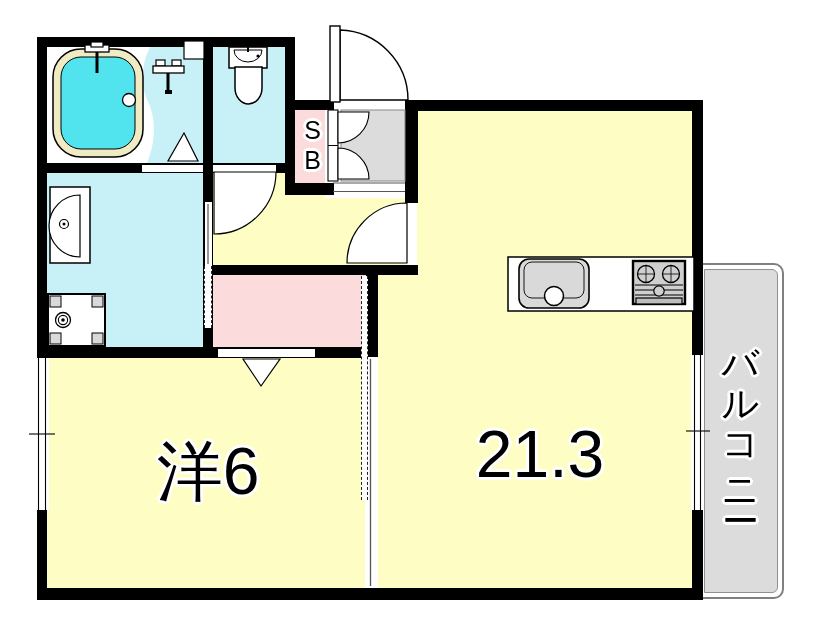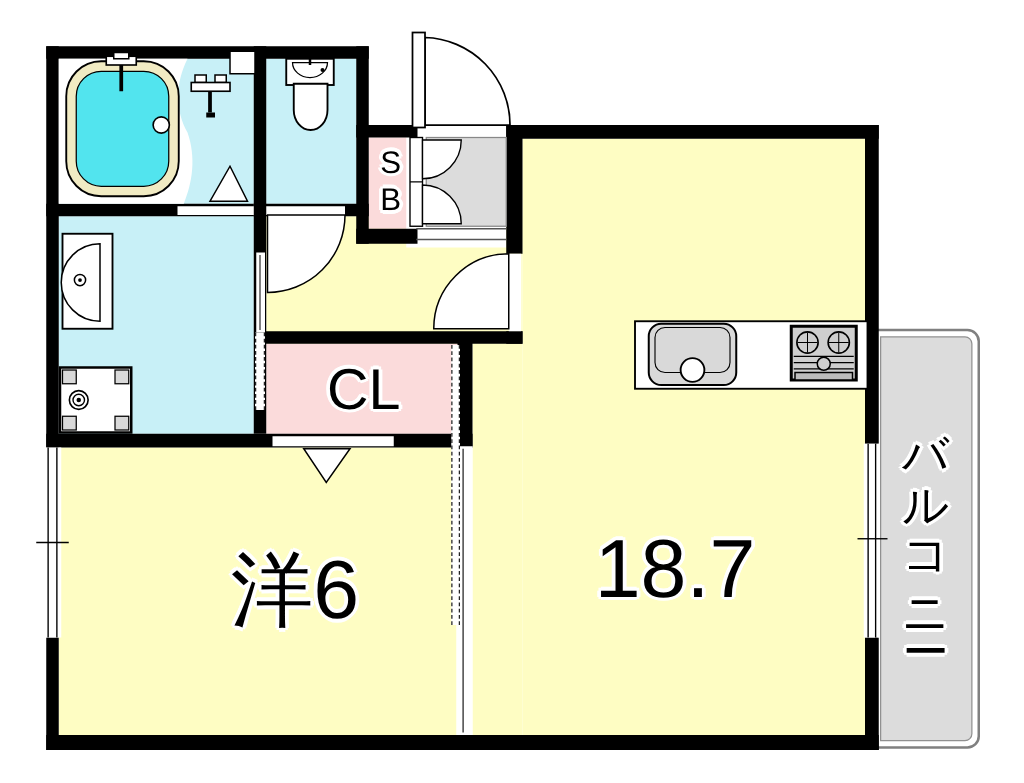--- a/index.html
+++ b/index.html
@@ -161,20 +161,19 @@
 
     <line x1="38.5" y1="358" x2="38.5" y2="510" stroke="#000" stroke-width="1.1"></line>
     <line x1="45.5" y1="358" x2="45.5" y2="510" stroke="#000" stroke-width="1.1"></line>
     <line x1="29" y1="434" x2="55" y2="434" stroke="#000" stroke-width="1.1"></line>
     <line x1="694.5" y1="355" x2="694.5" y2="510" stroke="#000" stroke-width="1.1"></line>
     <line x1="700.5" y1="355" x2="700.5" y2="510" stroke="#000" stroke-width="1.1"></line>
     <line x1="686" y1="431" x2="710" y2="431" stroke="#000" stroke-width="1.1"></line>
   </svg>
 
   <div class="label lbl-big centered" style="left:540px;top:455px;">
-    <div>18.7</div>
+    <div>21.3</div>
   </div>
-  <div class="label lbl-big centered" style="left:208px;top:472px;margin-left:28px;">洋6</div>
-  <div class="label lbl-cl centered" style="left:291px;top:311px;">CL</div>
+  <div class="label lbl-big centered" style="left:208px;top:472px;">洋6</div>
   <div class="label lbl-sb centered" style="left:312px;top:146px;">SB</div>
   <div class="label lbl-balcony" style="left:722px;top:322px;">バルコニー</div>
 
 </div>
 
 </body></html>

